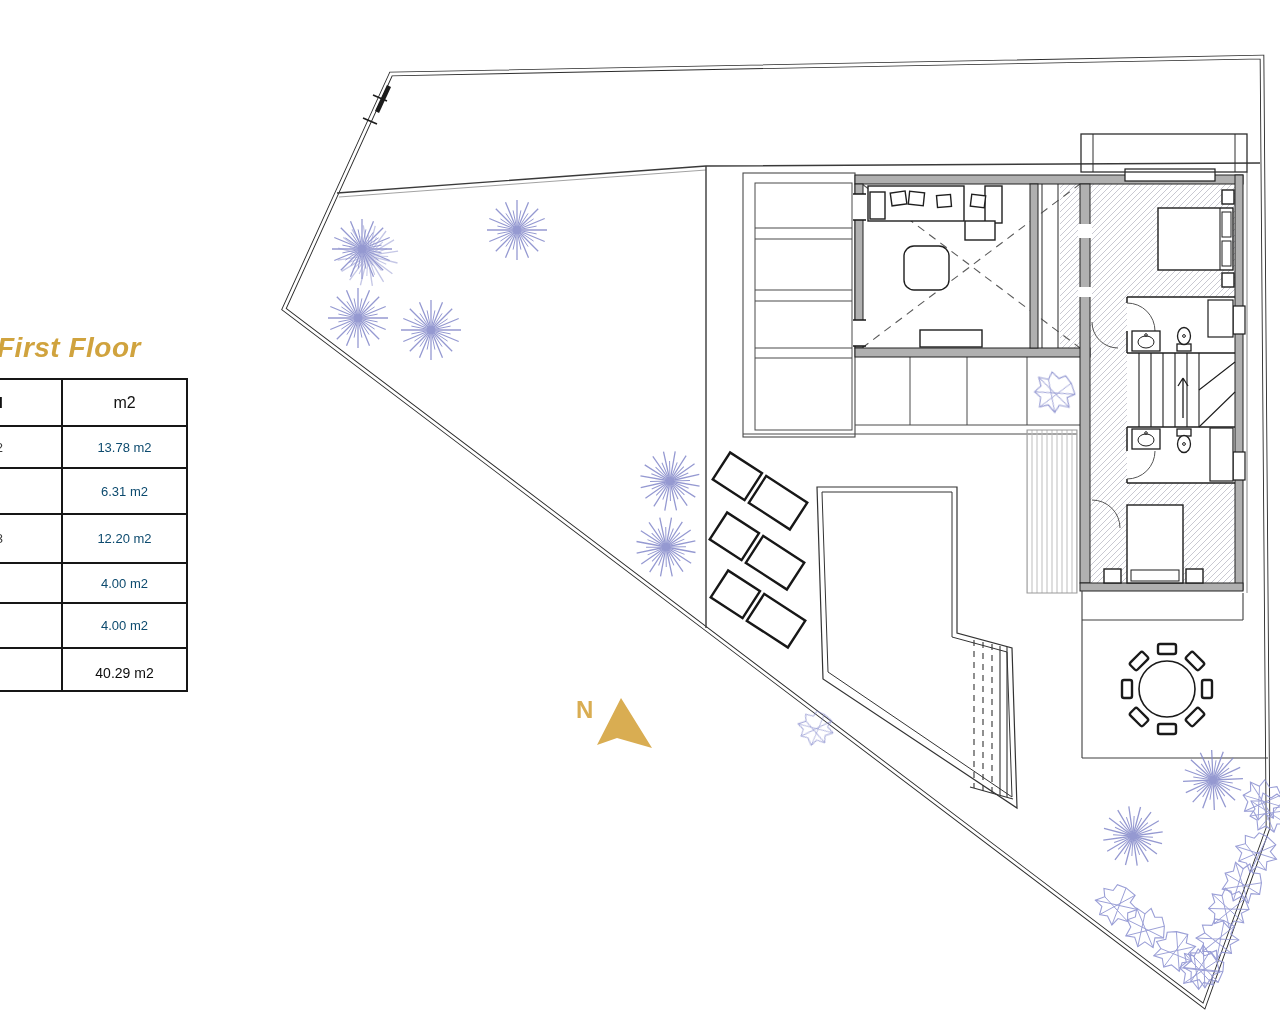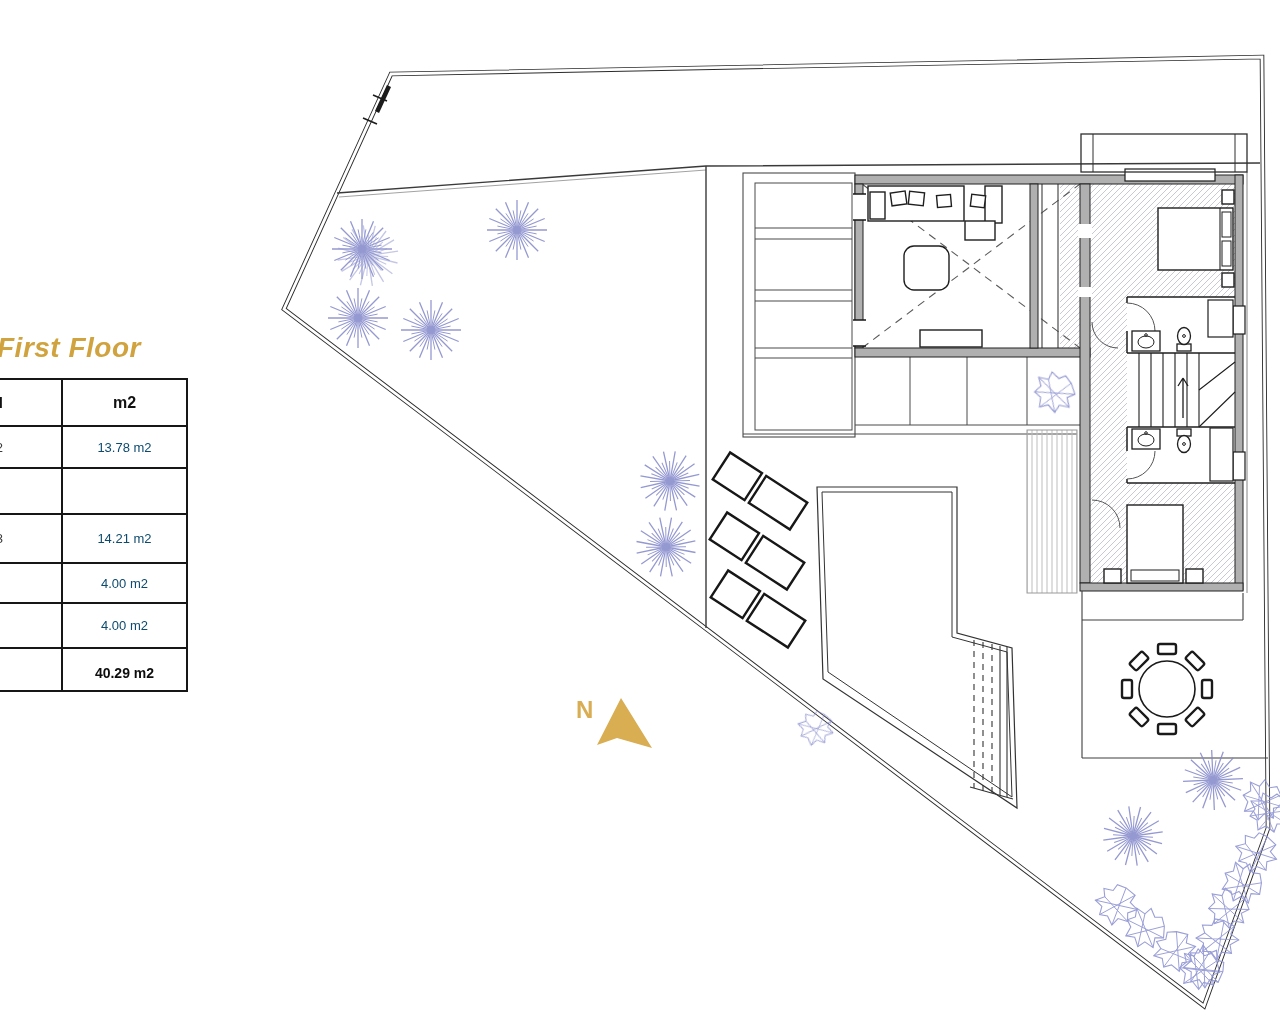--- a/index.html
+++ b/index.html
@@ -9,22 +9,22 @@
   .plan-title{position:absolute;left:-3px;top:332px;font-size:28px;font-weight:bold;font-style:italic;
     color:#d0a33e;letter-spacing:.5px;white-space:nowrap;}
   .area-table{position:absolute;left:-40px;top:378px;width:226px;
     border-top:2px solid #161616;border-bottom:2px solid #161616;border-right:2px solid #161616;}
   .t-row{display:grid;grid-template-columns:103px 123px;border-bottom:2px solid #161616;}
   .t-row:last-child{border-bottom:none;}
   .t-name{border-right:2px solid #161616;display:flex;align-items:center;justify-content:flex-end;
     padding-right:58px;font-size:13px;color:#3b3b3b;overflow:visible;white-space:nowrap;}
   .t-area{display:flex;align-items:center;justify-content:center;font-size:13px;color:#0c4a6e;}
   .t-head .t-name{font-size:15px;font-weight:bold;color:#111;}
-  .t-head .t-area{font-size:16px;font-weight:bold;color:#111;}
-  .t-total .t-area{font-size:14px;font-weight:bold;color:#0d0d0d;margin-top:6px;}
+  .t-head .t-area{font-size:16px;font-weight:normal;color:#111;}
+  .t-total .t-area{font-size:14px;font-weight:normal;color:#0d0d0d;margin-top:6px;}
   .r0{height:45px}.r1{height:40px}.r2{height:44px}.r3{height:47px}.r4{height:38px}.r5{height:43px}.r6{height:41px}
 </style>
 </head>
 <body>
 
 <div id="stage">
 
   <svg id="plan-svg" width="1280" height="1024" viewBox="0 0 1280 1024">
     <defs>
       <pattern id="hatch" patternUnits="userSpaceOnUse" width="6" height="6">
@@ -264,24 +264,25 @@
     <div class="t-row t-head r0">
       <div class="t-name">e útil</div>
       <div class="t-area">m2</div>
     </div>
     <div class="t-row r1">
       <div class="t-name">o 2</div>
       <div class="t-area">13.78 m2</div>
     </div>
     <div class="t-row r2">
       <div class="t-name"></div>
+      <div class="t-area">6.31 m2</div>
     </div>
     <div class="t-row r3">
       <div class="t-name">o 3</div>
-      <div class="t-area">14.21 m2</div>
+      <div class="t-area">12.20 m2</div>
     </div>
     <div class="t-row r4">
       <div class="t-name"></div>
       <div class="t-area">4.00 m2</div>
     </div>
     <div class="t-row r5">
       <div class="t-name"></div>
       <div class="t-area">4.00 m2</div>
     </div>
     <div class="t-row t-total r6">

